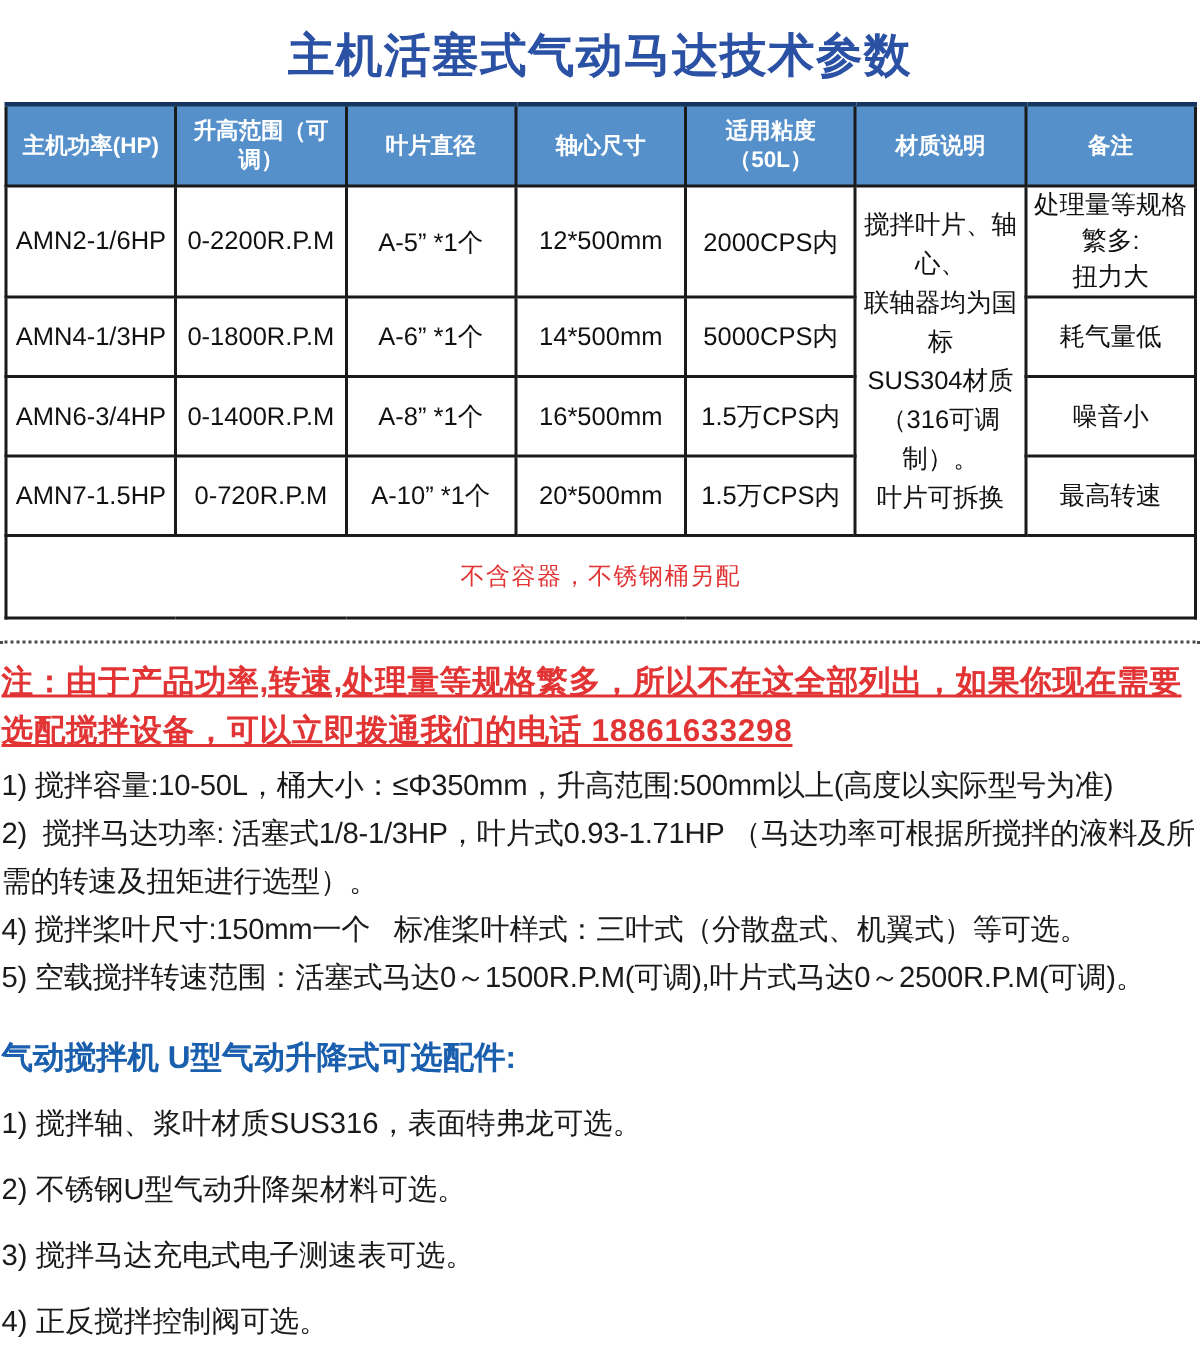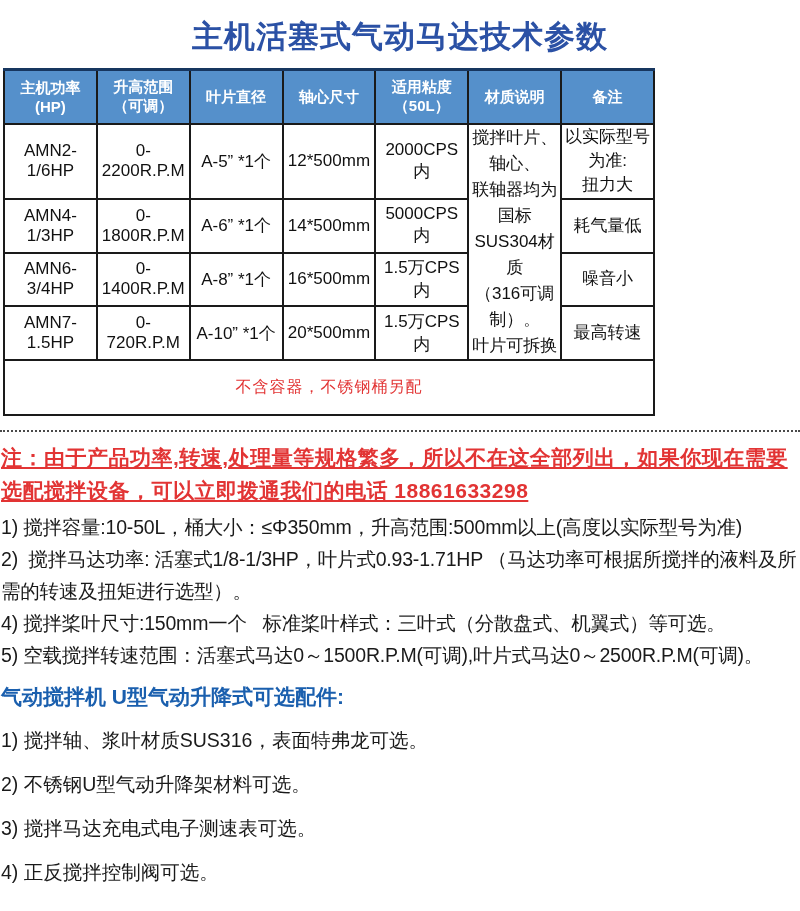--- a/index.html
+++ b/index.html
@@ -12,21 +12,21 @@
 
   
   .title{
     padding-top:16px;height:50px;text-align:center;
     font-size:31px;font-weight:bold;color:#2b51a5;letter-spacing:1px;
   }
 
   
   table.spec{
     border-collapse:collapse;table-layout:fixed;
-    width:652px;margin:2px 0 0 3px;
+    width:795px;margin:2px 0 0 3px;
   }
   table.spec col{width:14.28%;}
   table.spec th{
     background:#5590cb;color:#ffffff;
     font-size:15px;font-weight:bold;
     border:2px solid #1a1a1a;border-top:3px solid #17365f;
     height:52px;text-align:center;padding:0 2px;
   }
   table.spec td{
     border:2px solid #1a1a1a;
@@ -61,21 +61,21 @@
 
   
   .spec-list{margin-top:4px;padding:0 1px;}
   .spec-item{
     font-size:19.5px;line-height:32px;color:#1a1a1a;
     white-space:pre-wrap;letter-spacing:-0.2px;
   }
 
   
   .acc-heading{
-    margin-top:12px;padding:0 1px;
+    margin-top:24px;padding:0 1px;
     font-size:21px;font-weight:bold;color:#1a5fae;line-height:28px;
   }
   .acc-list{margin-top:8px;padding:0 1px;}
   .acc-item{
     font-size:19.5px;line-height:30px;color:#1a1a1a;white-space:pre-wrap;margin-top:14px;
   }
 </style>
 </head>
 <body>
 
@@ -109,21 +109,21 @@
         <td>AMN2-1/6HP</td>
         <td>0-2200R.P.M</td>
         <td>A-5” *1个</td>
         <td>12*500mm</td>
         <td>2000CPS内</td>
         <td class="material" rowspan="4">搅拌叶片、轴心、
 联轴器均为国标
 SUS304材质
 （316可调制）。
 叶片可拆换</td>
-        <td class="remark">以实际型号为准:
+        <td class="remark">处理量等规格繁多:
 扭力大</td>
       </tr>
       <tr>
         <td>AMN4-1/3HP</td>
         <td>0-1800R.P.M</td>
         <td>A-6” *1个</td>
         <td>14*500mm</td>
         <td>5000CPS内</td>
         <td class="remark">耗气量低</td>
       </tr>

